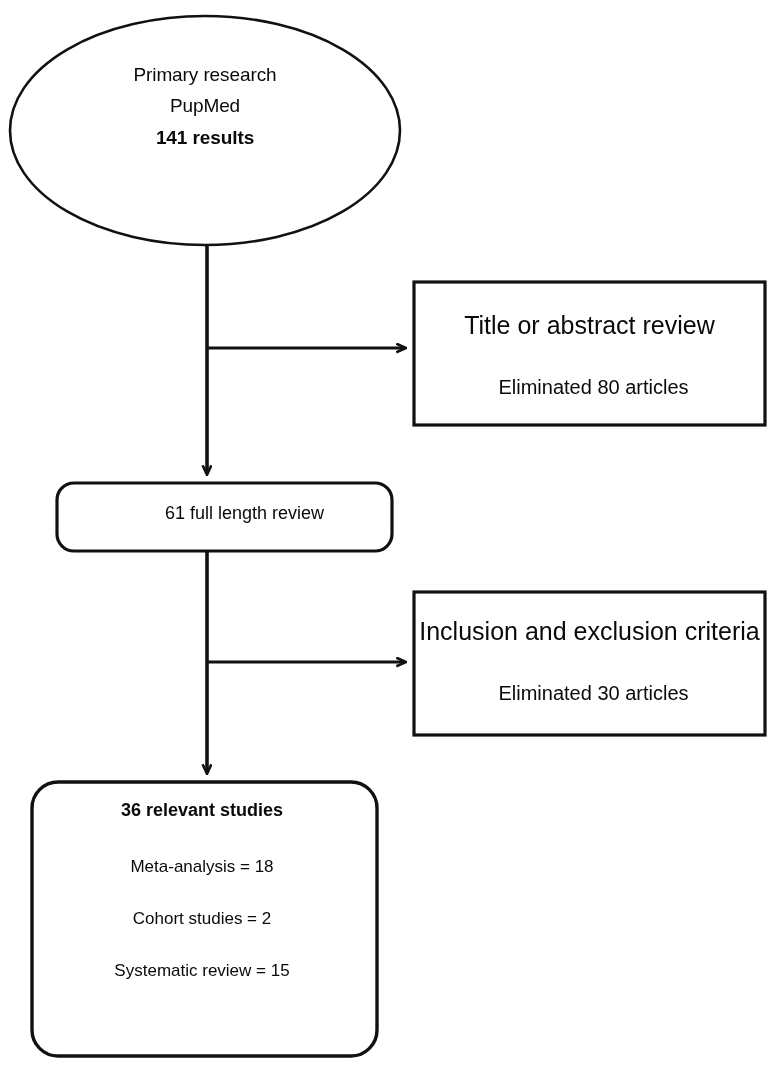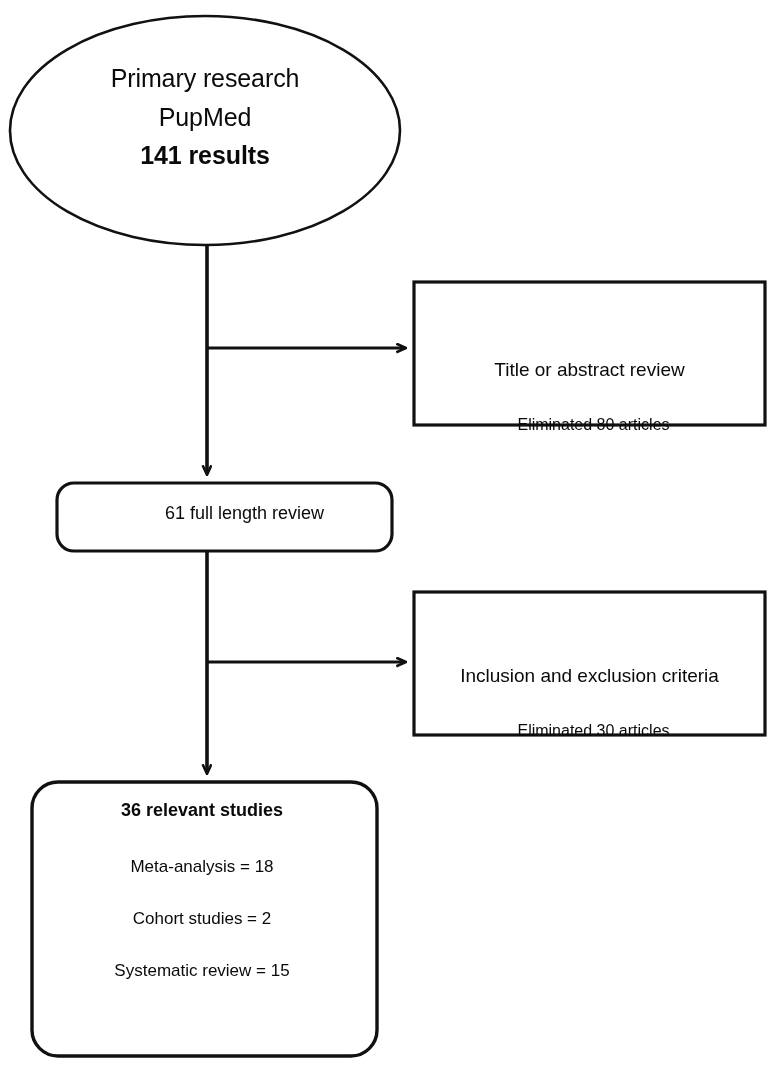--- a/index.html
+++ b/index.html
@@ -30,46 +30,45 @@
     text-align: center;
     color: #0a0a0a;
     line-height: 1.18;
   }
 
   
   #source-ellipse-text {
     left: 60px;
     top: 64px;
     width: 290px;
-    font-size: 25px;
+    font-size: 19px;
     letter-spacing: -0.1px;
   }
   #source-ellipse-text .ln {
     display: block;
     margin-bottom: 9px;
   }
   #source-ellipse-text .ln.strong {
     font-weight: 700;
   }
 
   
   .exclusion-text {
     width: 351px;
   }
   #exclusion-1-text { left: 414px; top: 311px; }
   #exclusion-2-text { left: 414px; top: 617px; }
   .exclusion-text .headline {
     display: block;
-    font-size: 19px;
+    font-size: 25px;
     margin-bottom: 35px;
-    margin-top: 48px;
   }
   .exclusion-text .subline {
     display: block;
-    font-size: 16px;
+    font-size: 20px;
     padding-left: 8px;
   }
 
   
   #fulltext-box-text {
     left: 57px;
     top: 503px;
     width: 375px;
     font-size: 18px;
   }

